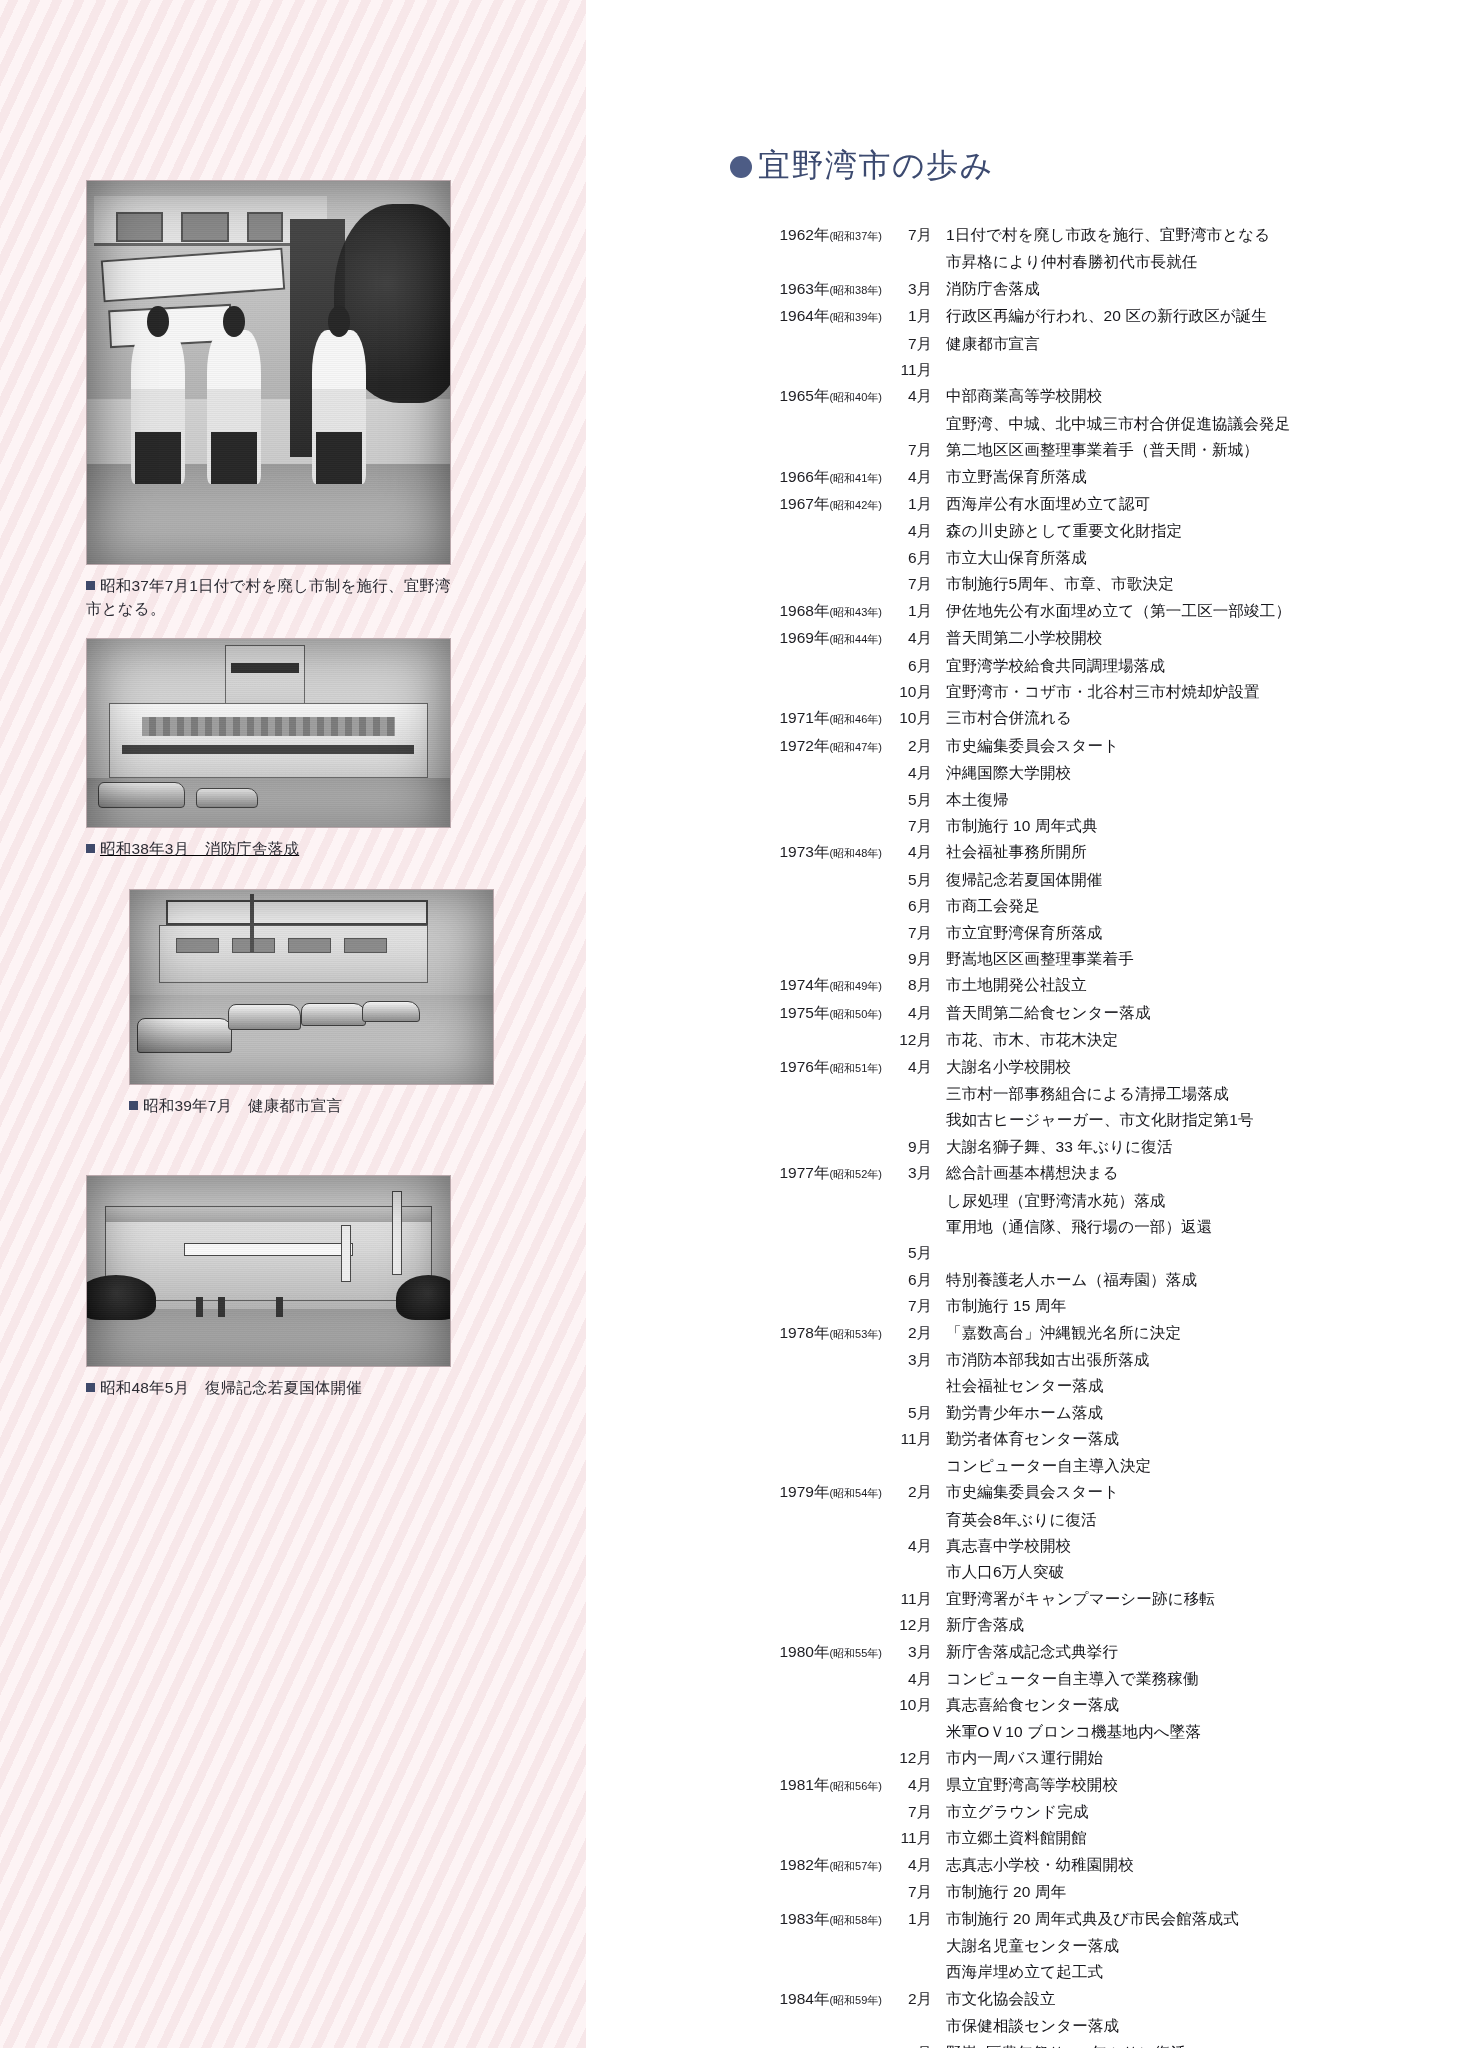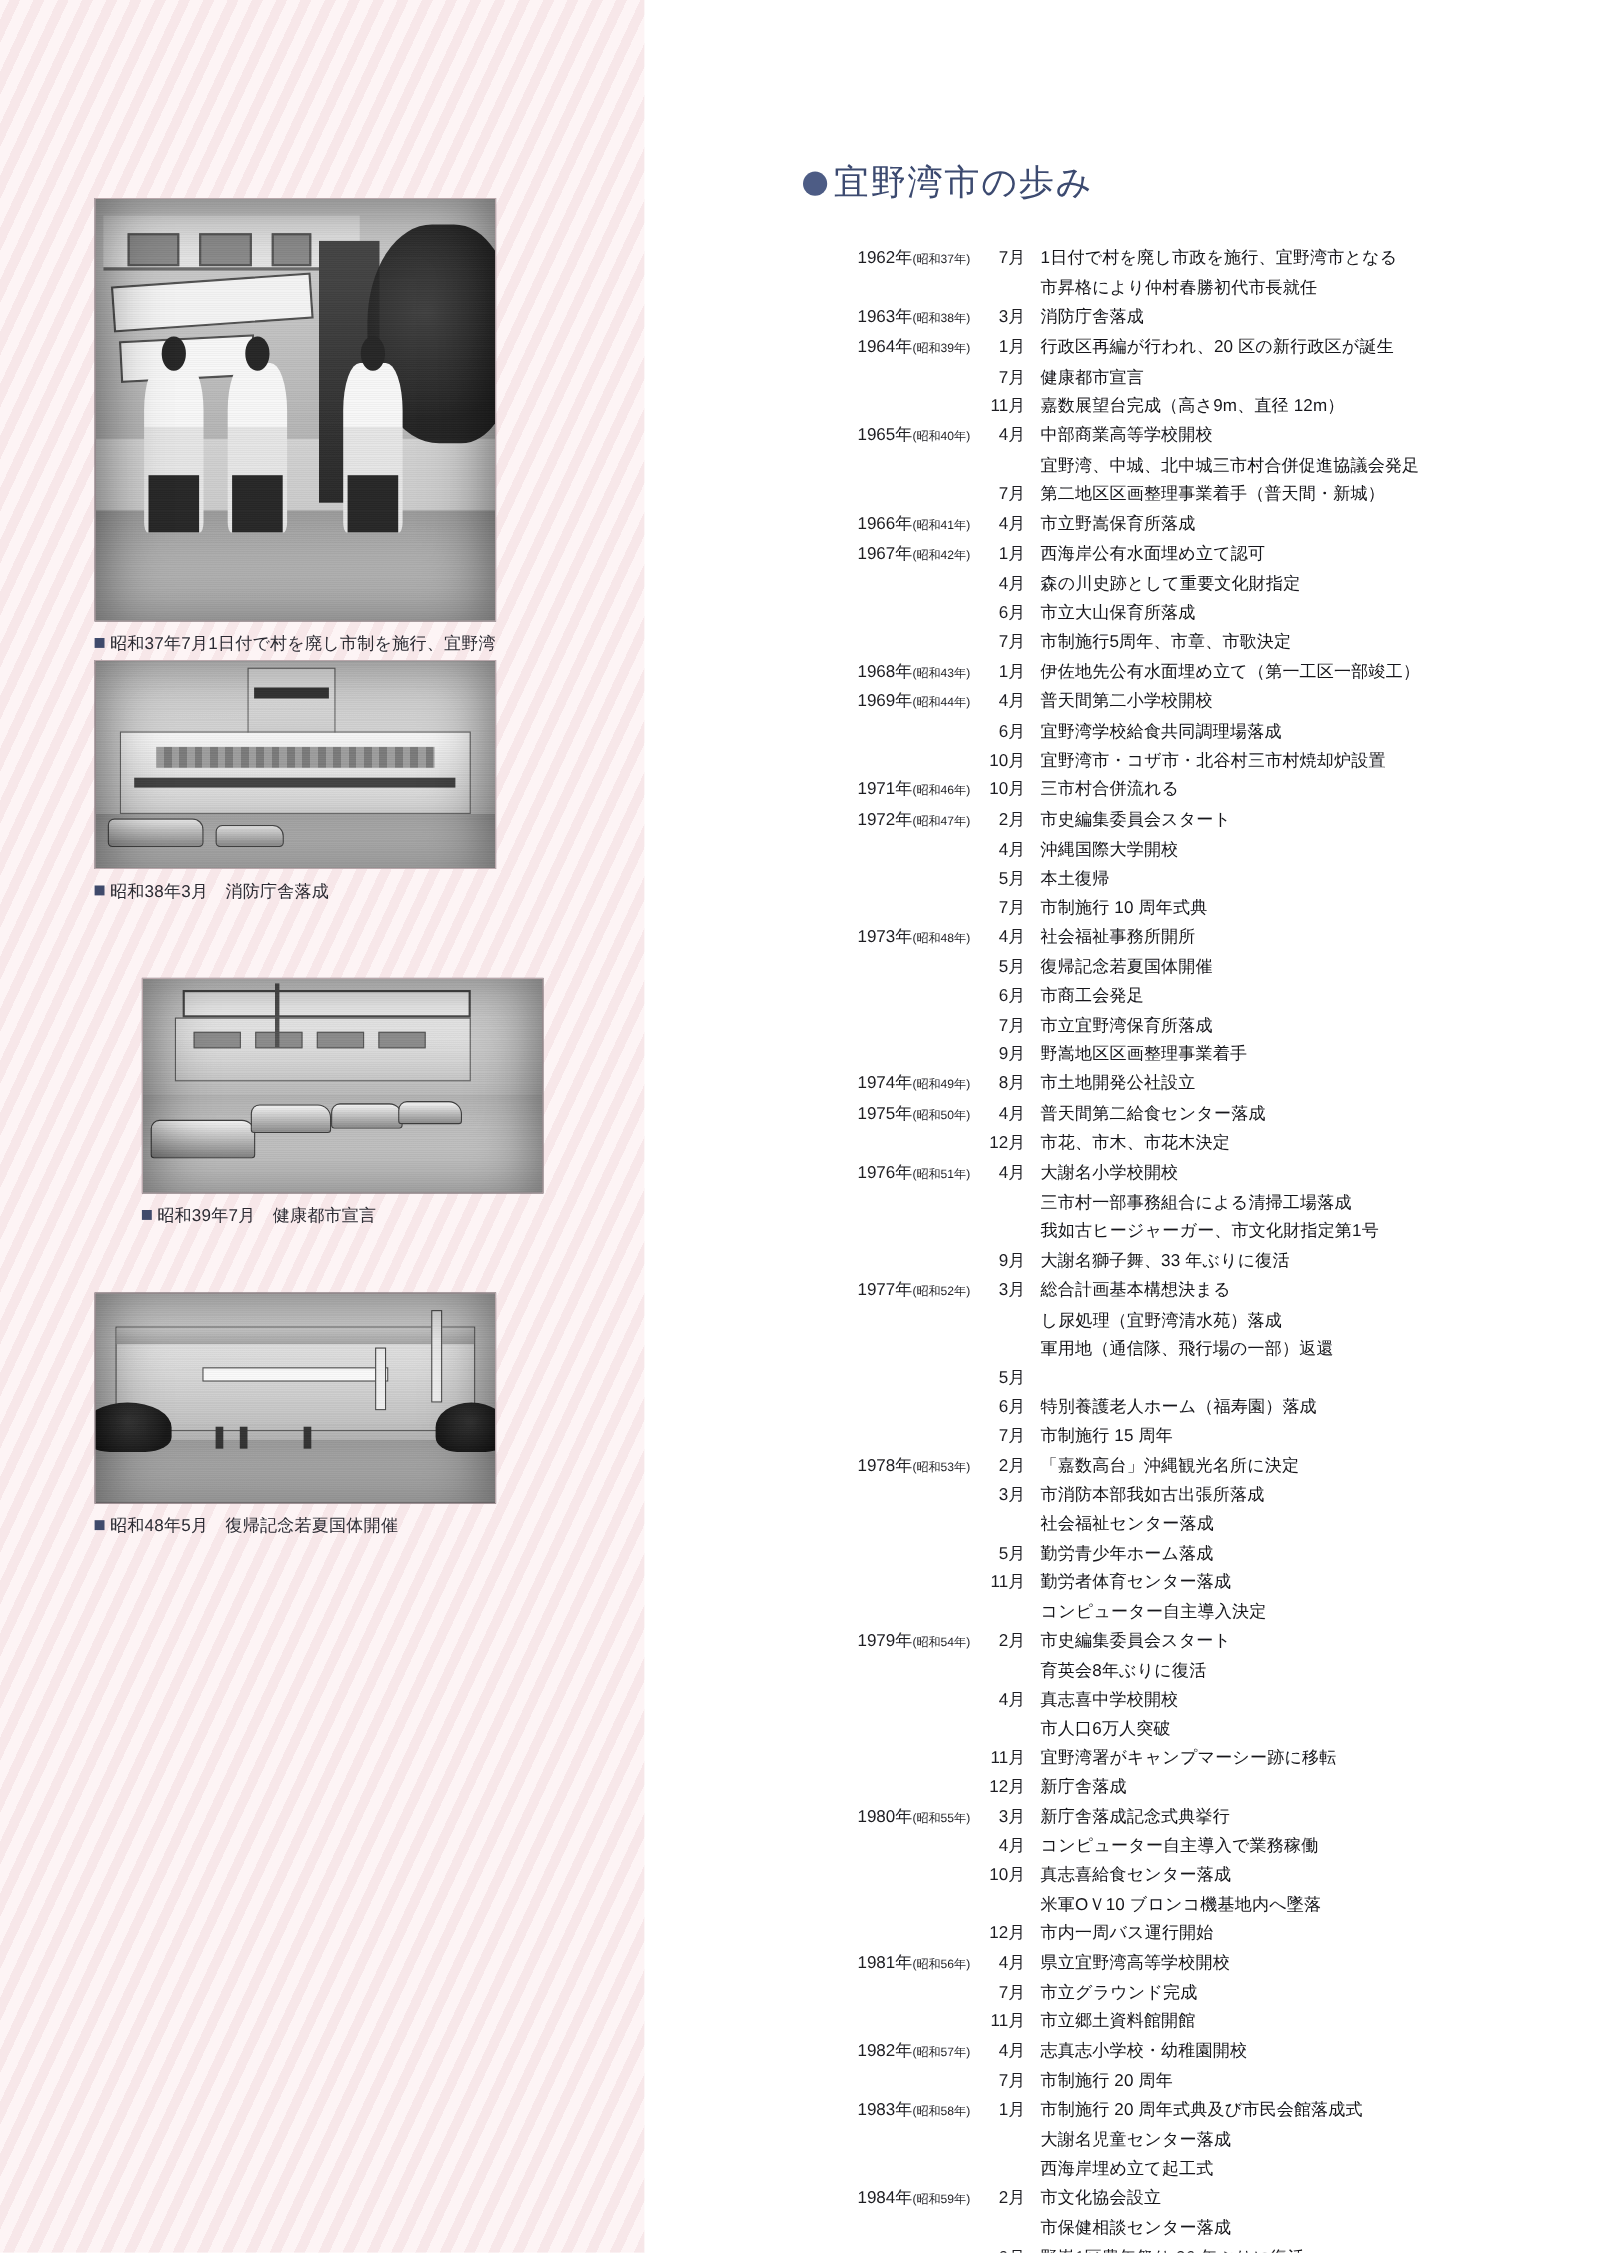--- a/index.html
+++ b/index.html
@@ -254,21 +254,21 @@
           </div>
         <div class="grain"></div>
         <div class="vign"></div>
       </div>
     </div>
     <div class="caption">
       <span class="sq"></span><span>昭和37年7月1日付で村を廃し市制を施行、宜野湾市となる。</span>
     </div>
   </div>
 
-  <div class="photo-block" style="top:600px;">
+  <div class="photo-block" style="top:638px;text-decoration:underline;">
     <div class="photo-frame p2" style="height:190px;">
       <div class="ph-inner">
         <div class="sky2"></div>
         <div class="tower">
             <div class="bd"></div>
           </div>
         <div class="main">
             <div class="grille"></div>
             <div class="band"></div>
           </div>
@@ -365,21 +365,20 @@
         <div class="col-event">行政区再編が行われ、20 区の新行政区が誕生</div>
       </div>
       <div class="row">
         <div class="col-year"></div>
         <div class="col-month">7月</div>
         <div class="col-event">健康都市宣言</div>
       </div>
       <div class="row">
         <div class="col-year"></div>
         <div class="col-month">11月</div>
-        <div class="col-event">嘉数展望台完成（高さ9m、直径 12m）</div>
       </div>
       <div class="row">
         <div class="col-year"><span>1965年</span><span class="era">(昭和40年)</span></div>
         <div class="col-month">4月</div>
         <div class="col-event">中部商業高等学校開校</div>
       </div>
       <div class="row">
         <div class="col-year"></div>
         <div class="col-month"></div>
         <div class="col-event">宜野湾、中城、北中城三市村合併促進協議会発足</div>

